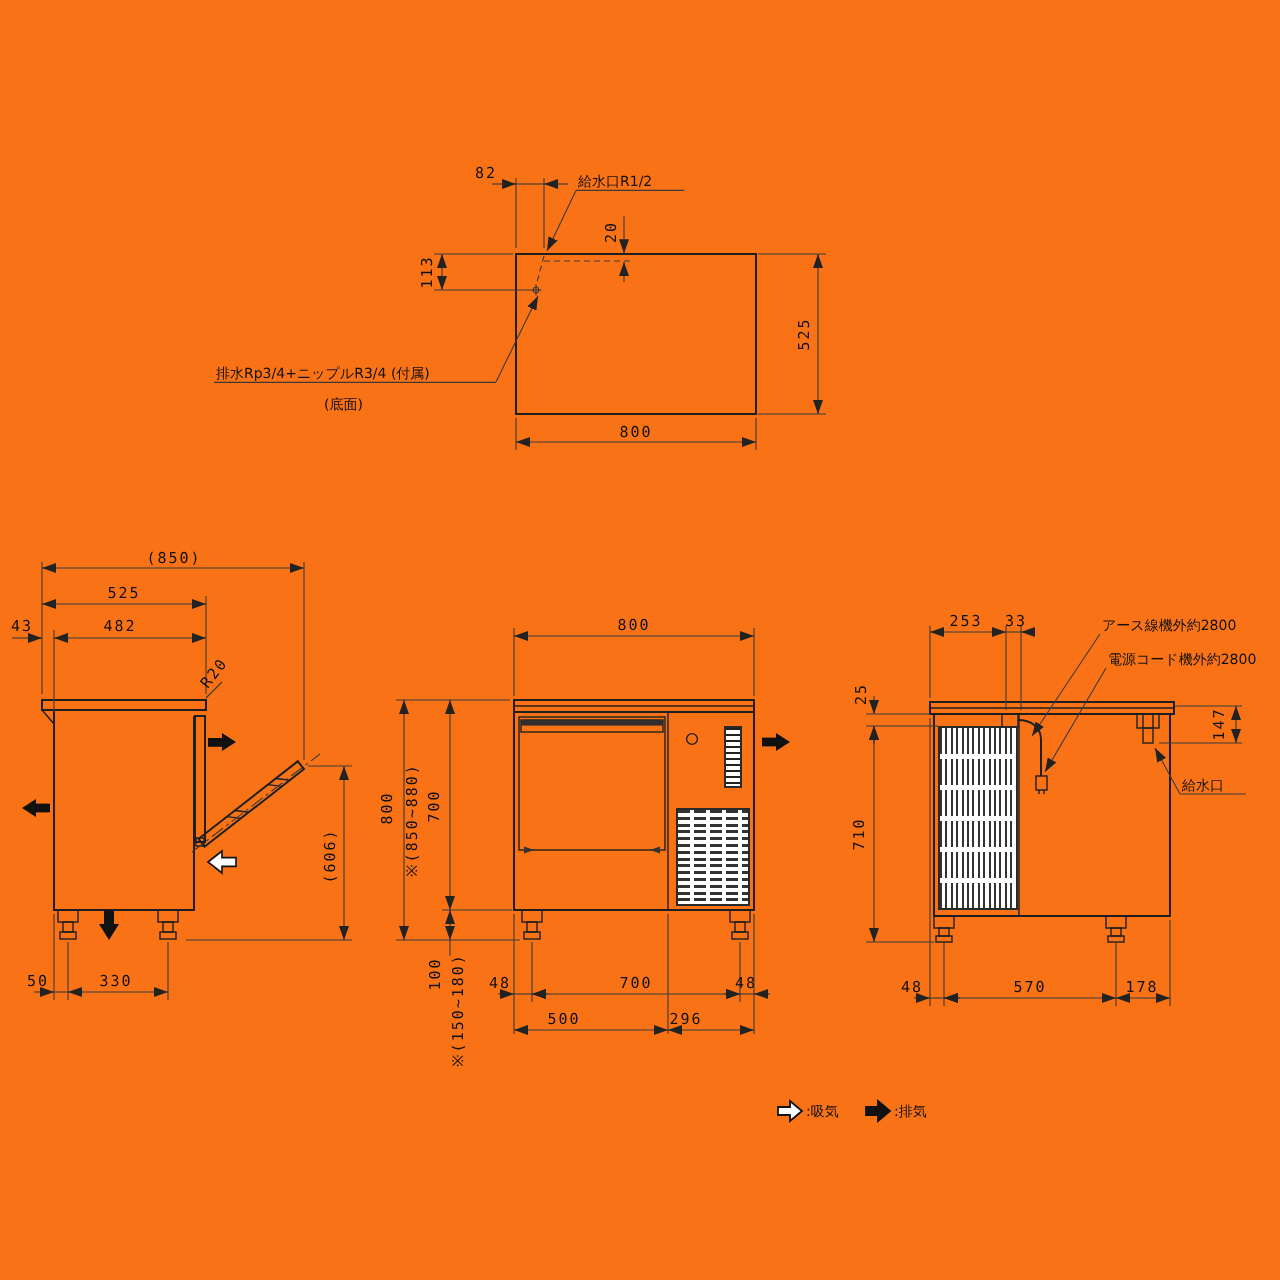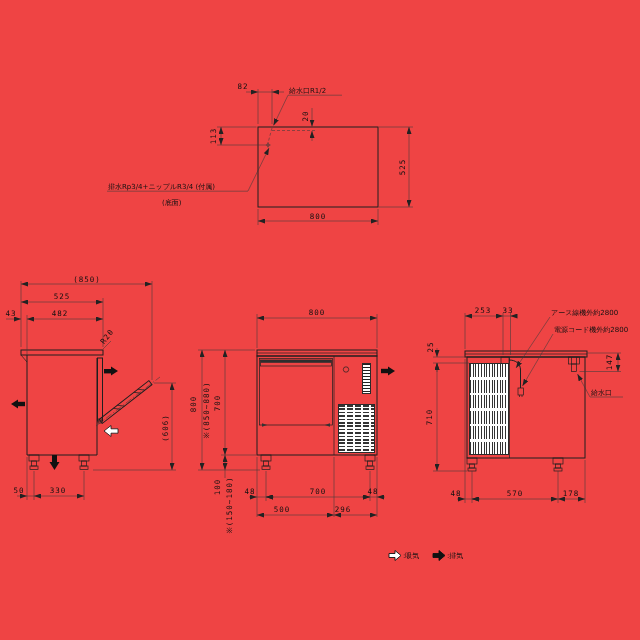--- a/index.html
+++ b/index.html
@@ -1,16 +1,16 @@
 <!DOCTYPE html>
 <html><head>
 <meta charset="utf-8">
 <style>
   html,body{margin:0;padding:0;background:#fff;}
-  .stage{position:relative;width:640px;height:640px;background:#ef4444;overflow:hidden;
+  .stage{position:relative;width:640px;height:640px;background:#f97316;overflow:hidden;
          font-family:"DejaVu Sans", sans-serif;}
   .stage svg{position:absolute;left:0;top:0;}
   
   .obj{stroke:#1f1f1f;stroke-width:1;fill:none;}
   .obj2{stroke:#1f1f1f;stroke-width:0.7;fill:none;}
   .dimln{stroke:#3a3a3a;stroke-width:0.55;fill:none;}
   .dash{stroke-dasharray:3 2;}
   .dashdot{stroke-dasharray:7 2 1.5 2;}
   
   text.dim{font-family:"DejaVu Sans Mono", monospace;font-size:7.5px;letter-spacing:1px;fill:#111;text-anchor:middle;}

